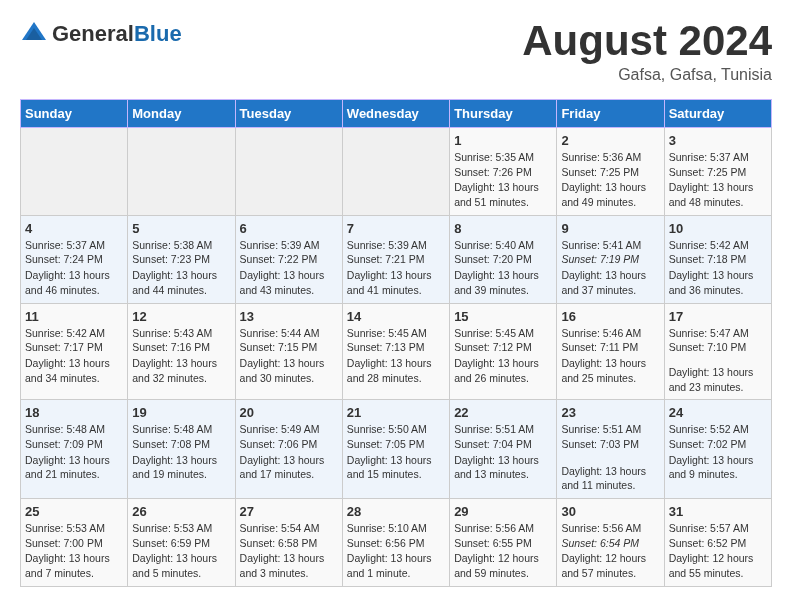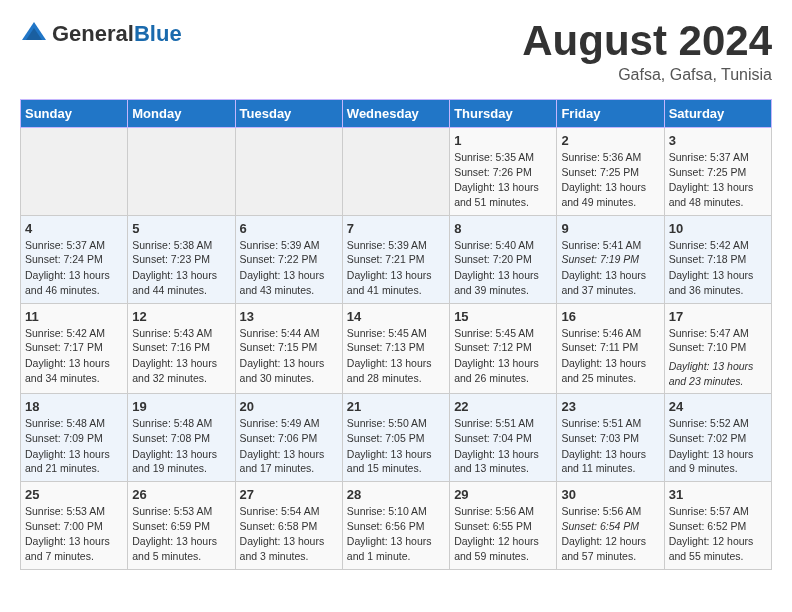--- a/index.html
+++ b/index.html
@@ -222,21 +222,21 @@
         <td>
           <span class="day-number">16</span>
           <div style="line-height: 1.4;">Sunrise: 5:46 AM</div>
           <div style="line-height: 1.4;">Sunset: 7:11 PM</div>
           <div style="line-height: 1.4; margin-top: 1px;">Daylight: 13 hours and 25 minutes.</div>
         </td>
         <td>
           <span class="day-number">17</span>
           <div style="line-height: 1.4;">Sunrise: 5:47 AM</div>
           <div style="line-height: 1.4;">Sunset: 7:10 PM</div>
-          <div style="line-height: 1.4; margin-top: 4px; font-style: italic;">Daylight: 13 hours and 23 minutes.</div>
+          <div style="line-height: 1.4; margin-top: 10px;">Daylight: 13 hours and 23 minutes.</div>
         </td>
       </tr>
       <tr>
         <td>
           <span class="day-number">18</span>
           <div style="line-height: 1.4;">Sunrise: 5:48 AM</div>
           <div style="line-height: 1.4;">Sunset: 7:09 PM</div>
           <div style="line-height: 1.4; margin-top: 1px;">Daylight: 13 hours and 21 minutes.</div>
         </td>
         <td>
@@ -260,21 +260,21 @@
         <td>
           <span class="day-number">22</span>
           <div style="line-height: 1.4;">Sunrise: 5:51 AM</div>
           <div style="line-height: 1.4;">Sunset: 7:04 PM</div>
           <div style="line-height: 1.4; margin-top: 1px;">Daylight: 13 hours and 13 minutes.</div>
         </td>
         <td>
           <span class="day-number">23</span>
           <div style="line-height: 1.4;">Sunrise: 5:51 AM</div>
           <div style="line-height: 1.4;">Sunset: 7:03 PM</div>
-          <div style="line-height: 1.4; margin-top: 1px;">Daylight: 13 hours and 11 minutes.</div>
+          <div style="line-height: 1.4; margin-top: 12px;">Daylight: 13 hours and 11 minutes.</div>
         </td>
         <td>
           <span class="day-number">24</span>
           <div style="line-height: 1.4;">Sunrise: 5:52 AM</div>
           <div style="line-height: 1.4;">Sunset: 7:02 PM</div>
           <div style="line-height: 1.4; margin-top: 1px;">Daylight: 13 hours and 9 minutes.</div>
         </td>
       </tr>
       <tr>
         <td>

